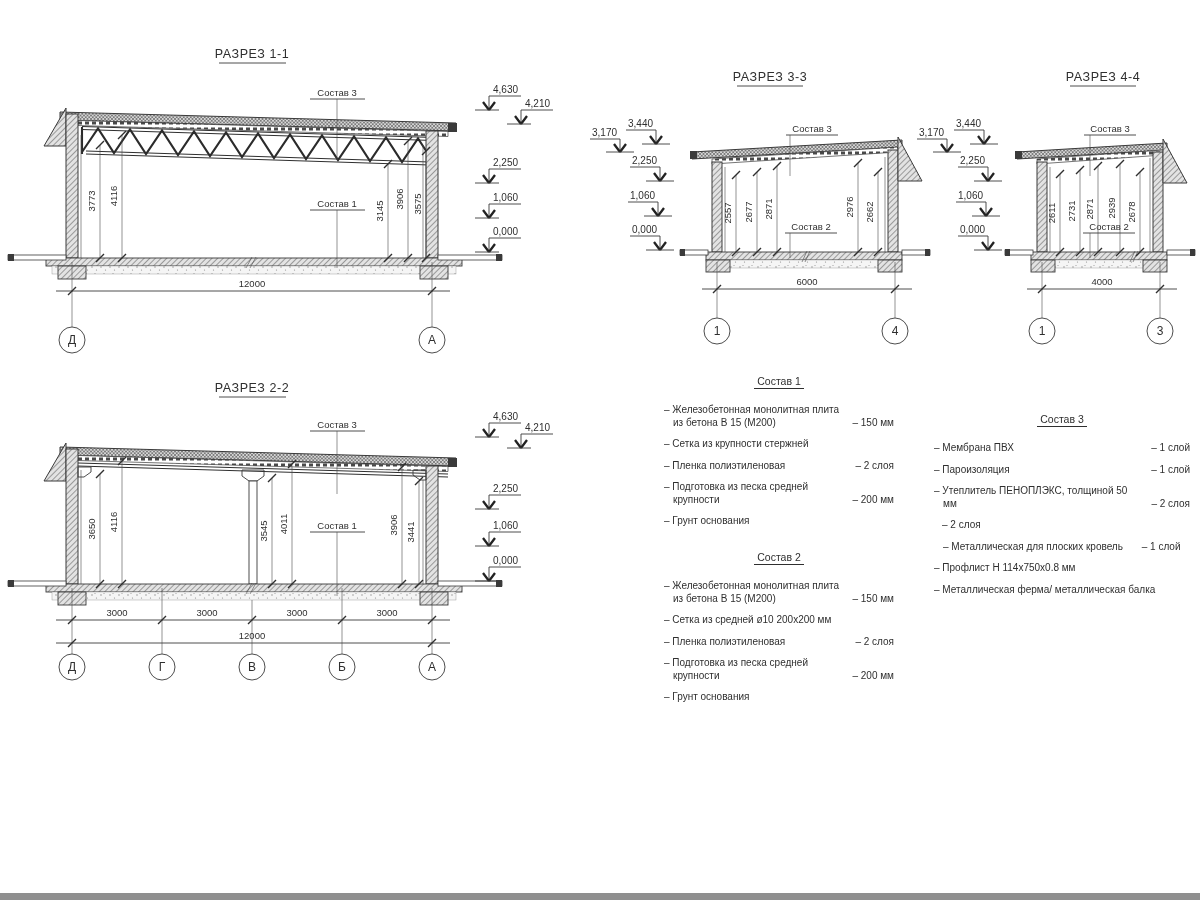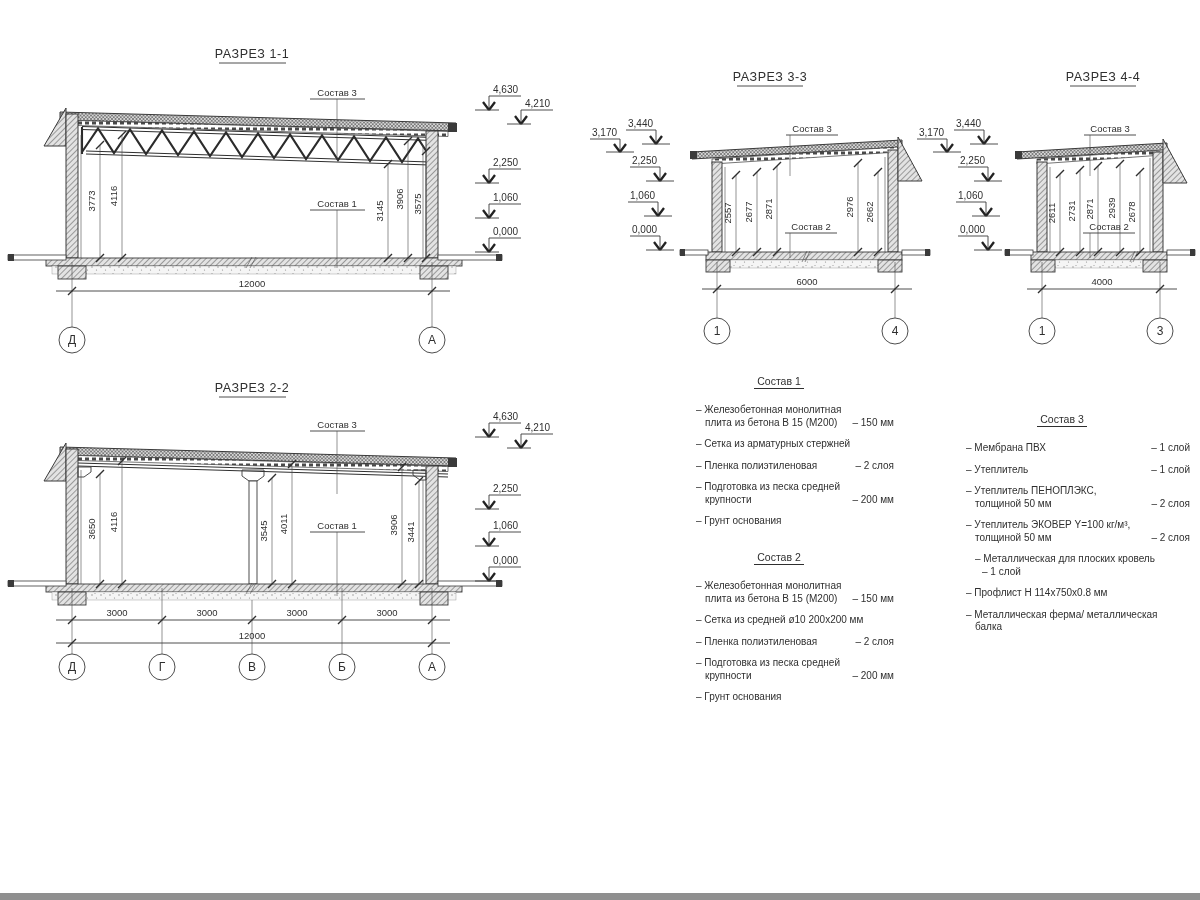--- a/index.html
+++ b/index.html
@@ -16,21 +16,21 @@
   .s{stroke:#3a3a3a;stroke-width:.9;fill:none;}
   .thin{stroke:#4a4a4a;stroke-width:.6;fill:none;}
   .tk{stroke:#2f2f2f;stroke-width:1.4;fill:none;}
   .ar{stroke:#222;stroke-width:2.3;fill:none;}
   .trs{stroke:#2b2b2b;stroke-width:2.1;fill:none;}
   .chord{stroke:#2f2f2f;stroke-width:1;fill:none;}
   
   .comp{position:absolute;color:#2f2f2f;}
   .comp-title{text-align:center;font-size:10.5px;margin-bottom:15px;}
   .comp-title span{display:inline-block;border-bottom:1px solid #2f2f2f;padding:0 3px 1px;}
-  .comp-item{display:flex;align-items:flex-end;margin-bottom:9px;font-size:10px;line-height:1.25;margin-left:32px;}
+  .comp-item{display:flex;align-items:flex-end;margin-bottom:9px;font-size:10px;line-height:1.25;}
   .ci-text{flex:1;padding-left:9px;text-indent:-9px;}
   .ci-qty{white-space:nowrap;margin-left:8px;}
   .comp-item.inline{display:block;}
   .comp-item.inline .ci-qty{display:inline;margin-left:16px;}
   #bottom-bar{position:absolute;left:0;top:893px;width:1200px;height:7px;}
 </style>
 </head>
 <body>
 
 <svg id="cad" width="1200" height="900" viewBox="0 0 1200 900">
@@ -476,21 +476,21 @@
   </g>
 </svg>
 
 <div class="comp" id="comp1" style="left:664px;top:375px;width:230px;">
   <div class="comp-title"><span>Состав 1</span></div>
   <div class="comp-item">
     <span class="ci-text">– Железобетонная  монолитная плита из бетона В 15 (М200)</span>
     <span class="ci-qty">– 150 мм</span>
   </div>
   <div class="comp-item">
-    <span class="ci-text">– Сетка из арматурных стержней</span>
+    <span class="ci-text">– Сетка из крупности стержней</span>
     <span class="ci-qty"></span>
   </div>
   <div class="comp-item">
     <span class="ci-text">– Пленка полиэтиленовая</span>
     <span class="ci-qty">– 2 слоя</span>
   </div>
   <div class="comp-item">
     <span class="ci-text">– Подготовка из песка средней крупности</span>
     <span class="ci-qty">– 200 мм</span>
   </div>
@@ -524,29 +524,28 @@
   </div>
 </div>
 
 <div class="comp" id="comp3" style="left:934px;top:413px;width:256px;">
   <div class="comp-title"><span>Состав 3</span></div>
   <div class="comp-item">
     <span class="ci-text">– Мембрана ПВХ</span>
     <span class="ci-qty">– 1 слой</span>
   </div>
   <div class="comp-item">
-    <span class="ci-text">– Утеплитель</span>
+    <span class="ci-text">– Пароизоляция</span>
     <span class="ci-qty">– 1 слой</span>
   </div>
   <div class="comp-item">
     <span class="ci-text">– Утеплитель ПЕНОПЛЭКС, толщиной 50 мм</span>
     <span class="ci-qty">– 2 слоя</span>
   </div>
   <div class="comp-item">
-    <span class="ci-text">– Утеплитель ЭКОВЕР Y=100 кг/м³, толщиной 50 мм</span>
     <span class="ci-qty">– 2 слоя</span>
   </div>
   <div class="comp-item inline">
     <span class="ci-text">– Металлическая для плоских кровель</span>
     <span class="ci-qty">– 1 слой</span>
   </div>
   <div class="comp-item">
     <span class="ci-text">– Профлист Н 114x750x0.8 мм</span>
     <span class="ci-qty"></span>
   </div>

